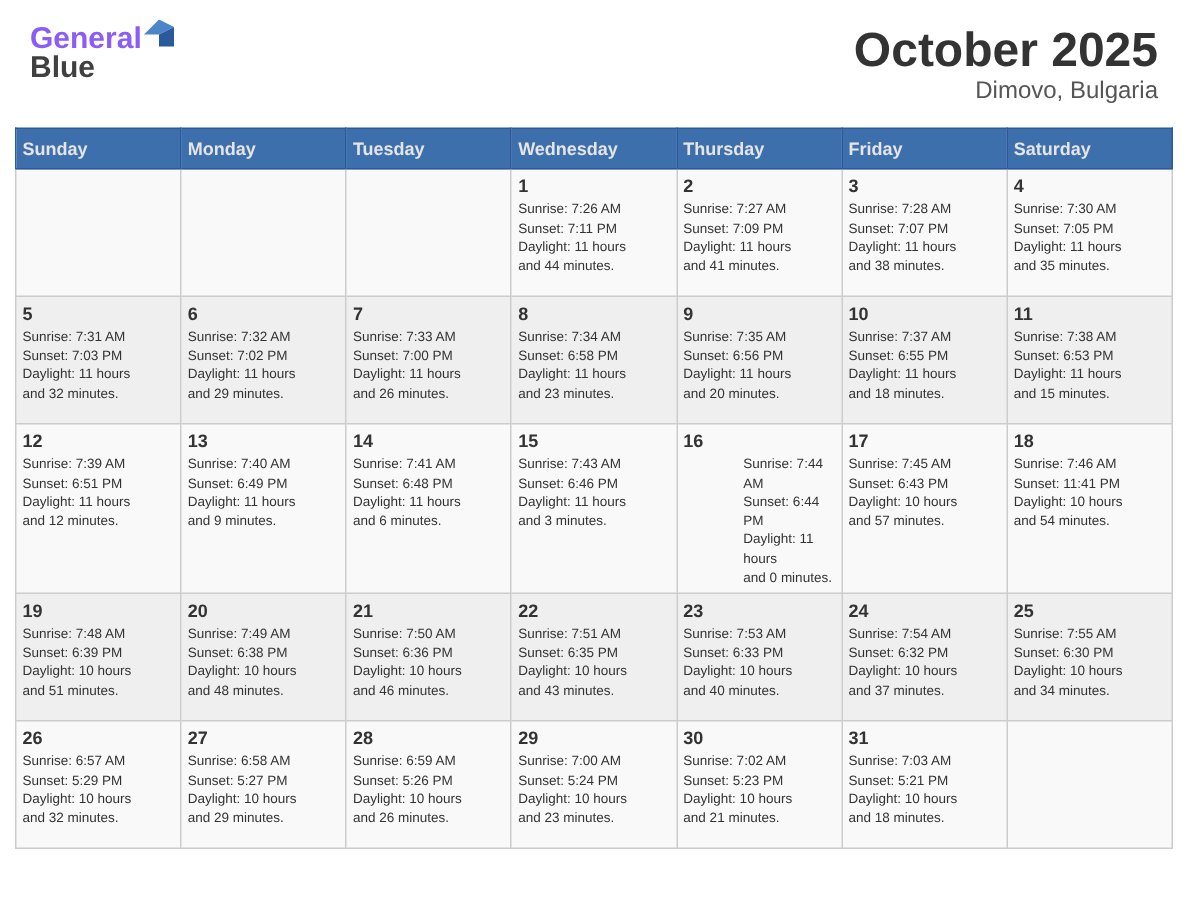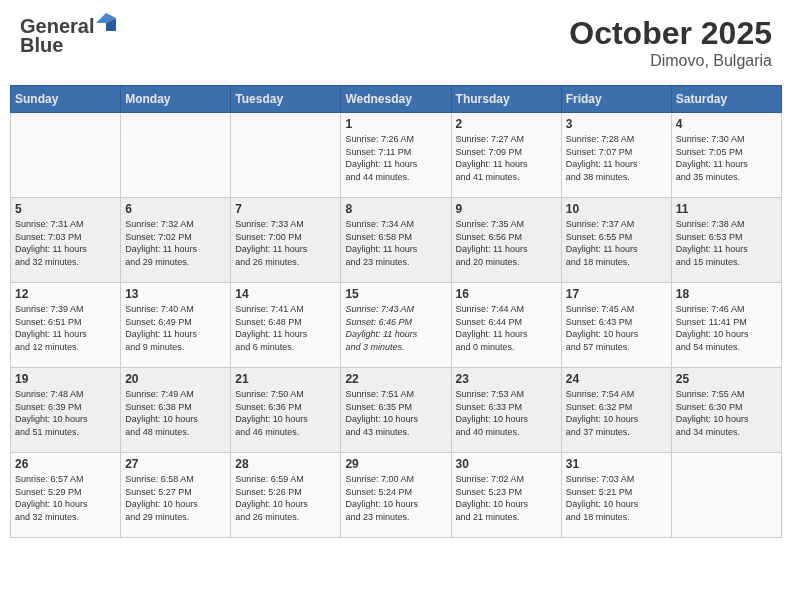--- a/index.html
+++ b/index.html
@@ -77,21 +77,21 @@
       background-color: #f9f9f9;
     }
   </style>
 </head>
 <body>
 
 <div class="header">
   <div class="logo">
     <div>
       <div style="display:flex;align-items:center;">
-        <span style="font-size:20px;font-weight:bold;color:#404040;">General</span>
+        <span style="font-size:20px;font-weight:bold;color:#8b5cf6;">General</span>
         <svg width="20" height="20" viewBox="0 0 20 20" style="margin-left:2px;margin-top:-8px;">
           <polygon points="0,10 10,0 20,5 10,10" fill="#4a86c8"></polygon>
           <polygon points="10,10 20,5 20,18 10,18" fill="#2a5a99"></polygon>
         </svg>
       </div>
       <div style="font-size:20px;font-weight:bold;color:#404040;margin-top:-4px;">Blue</div>
     </div>
   </div>
   <div class="title-area">
     <div class="month-title">October 2025</div>
@@ -213,28 +213,28 @@
         </td>
         <td>
           <span class="day-number">14</span>
           <div class="day-info" style="white-space: pre-line;">Sunrise: 7:41 AM
 Sunset: 6:48 PM
 Daylight: 11 hours
 and 6 minutes.</div>
         </td>
         <td>
           <span class="day-number">15</span>
-          <div class="day-info" style="white-space: pre-line; font-style: italic;">Sunrise: 7:43 AM
+          <div class="day-info" style="white-space: pre-line;">Sunrise: 7:43 AM
 Sunset: 6:46 PM
 Daylight: 11 hours
 and 3 minutes.</div>
         </td>
         <td>
           <span class="day-number">16</span>
-          <div class="day-info" style="white-space: pre-line;">Sunrise: 7:44 AM
+          <div class="day-info" style="white-space: pre-line; margin-left: 40px;">Sunrise: 7:44 AM
 Sunset: 6:44 PM
 Daylight: 11 hours
 and 0 minutes.</div>
         </td>
         <td>
           <span class="day-number">17</span>
           <div class="day-info" style="white-space: pre-line;">Sunrise: 7:45 AM
 Sunset: 6:43 PM
 Daylight: 10 hours
 and 57 minutes.</div>

